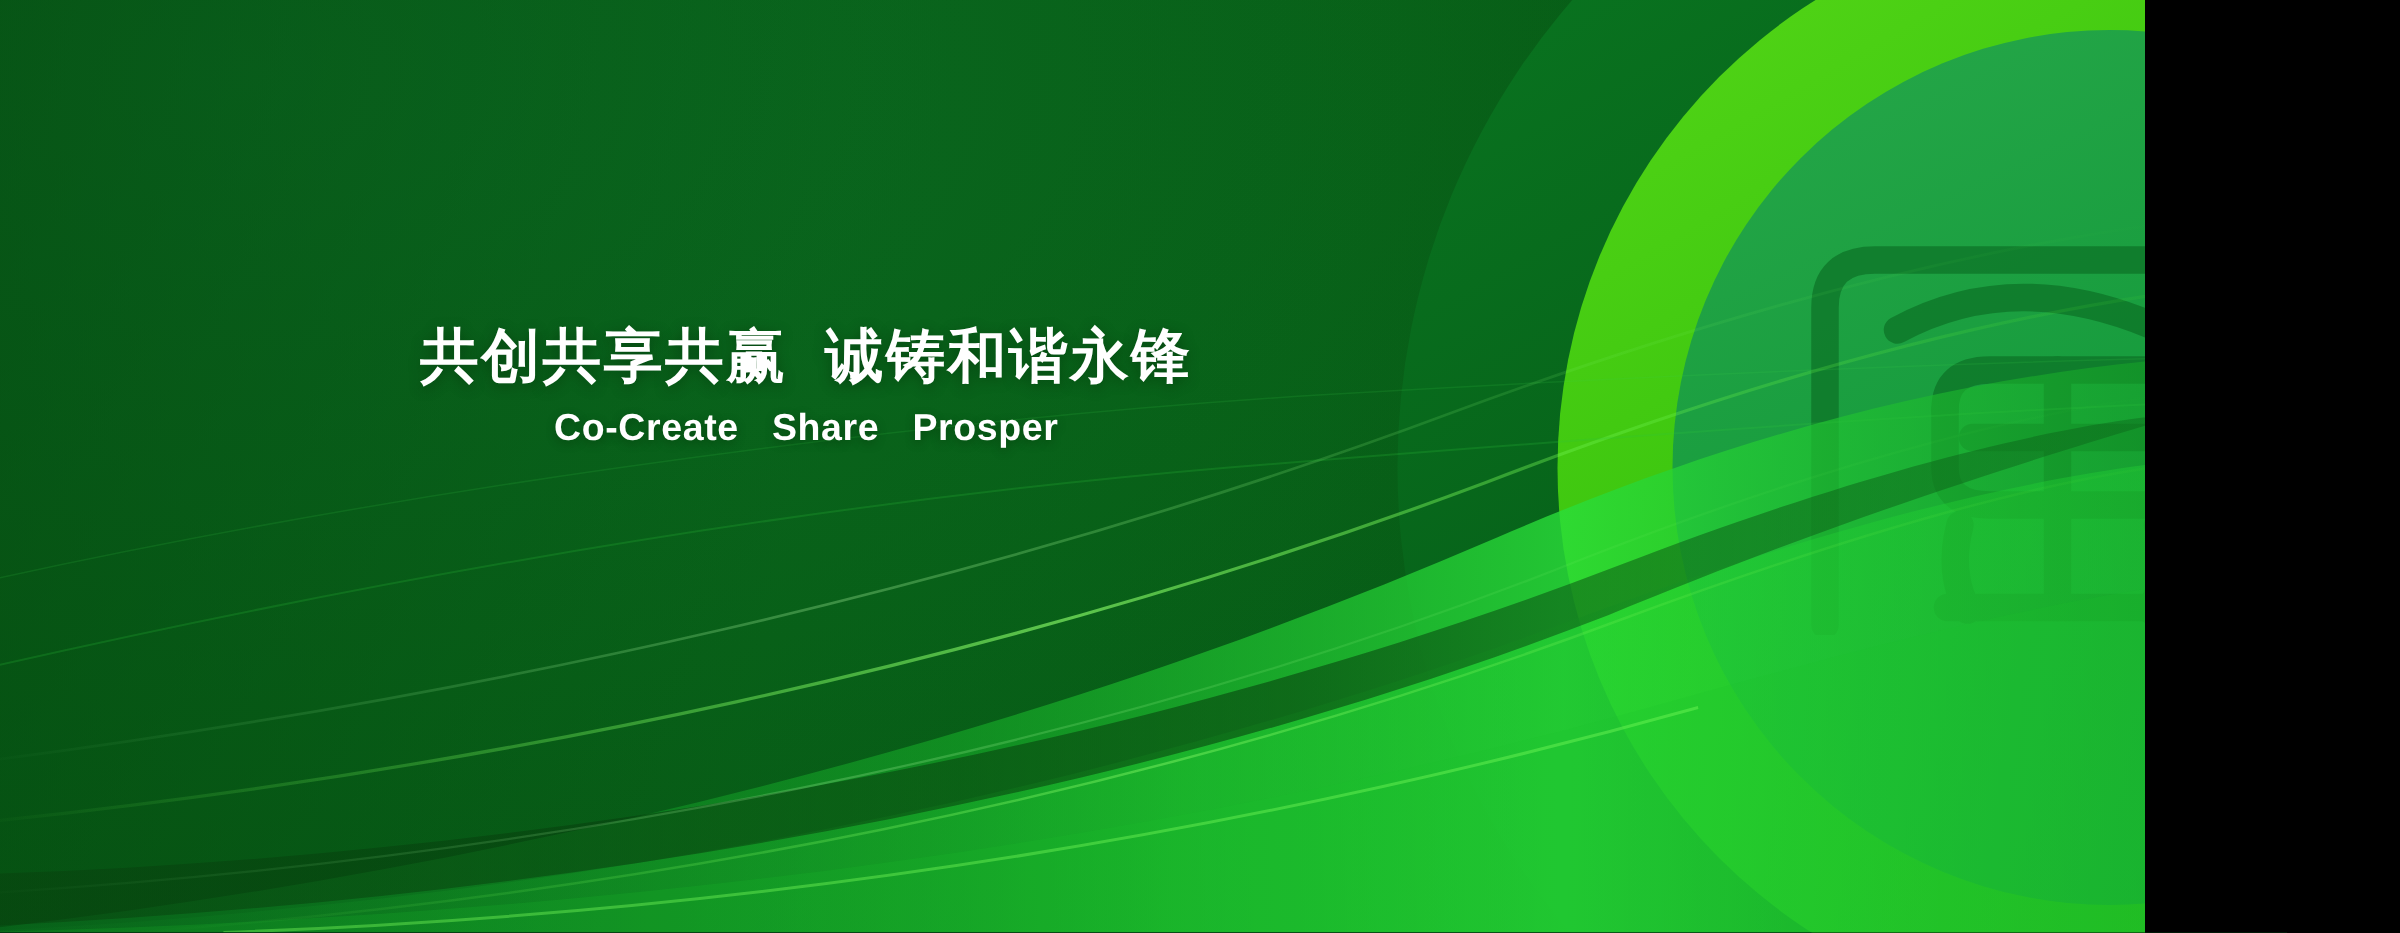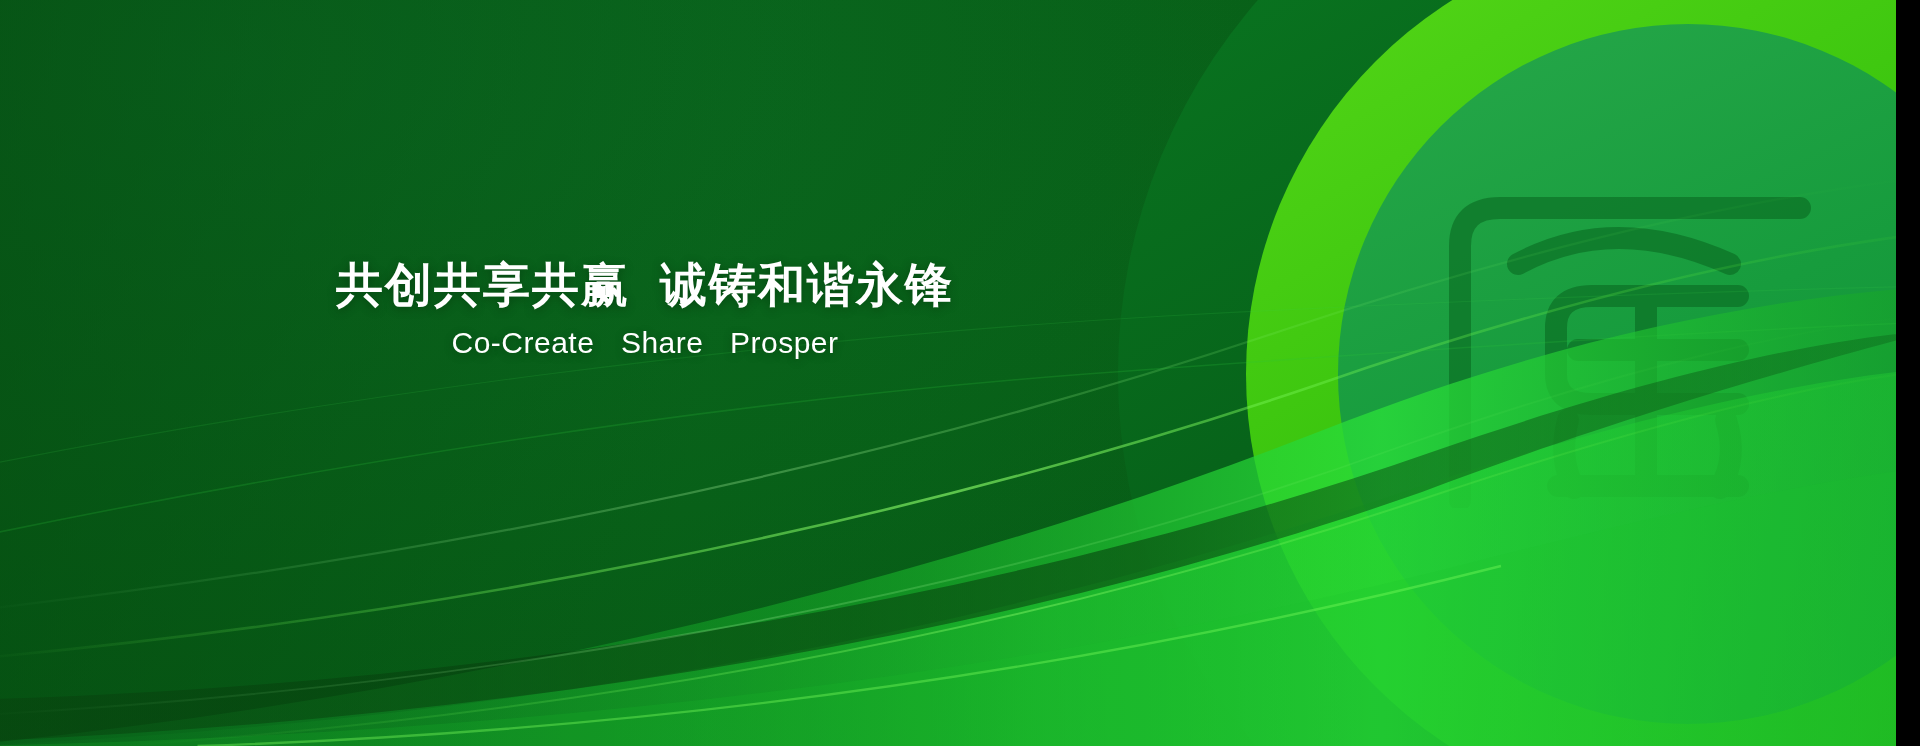--- a/index.html
+++ b/index.html
@@ -7,21 +7,21 @@
     margin: 0;
     padding: 0;
     background: #000;
   }
   body {
     font-family: "Liberation Sans", "DejaVu Sans", sans-serif;
   }
 
   #banner {
     position: relative;
-    width: 1896px;
+    width: 1716px;
     height: 746px;
     overflow: hidden;
     background: #0a6020;
   }
 
   
   .bg-base {
     position: absolute;
     inset: 0;
     background:
@@ -94,21 +94,21 @@
     font-weight: 700;
     color: #ffffff;
     letter-spacing: 2px;
     text-shadow: 0 2px 10px rgba(0,40,6,0.45);
     white-space: pre;
   }
   .subline {
     margin: 12px 0 0 0;
     font-size: 30px;
     line-height: 1.2;
-    font-weight: 400;
+    font-weight: 700;
     color: #ffffff;
     letter-spacing: 0.5px;
     text-shadow: 0 2px 8px rgba(0,40,6,0.40);
     white-space: pre;
   }
 </style>
 </head>
 <body>
 
 <div id="banner">

